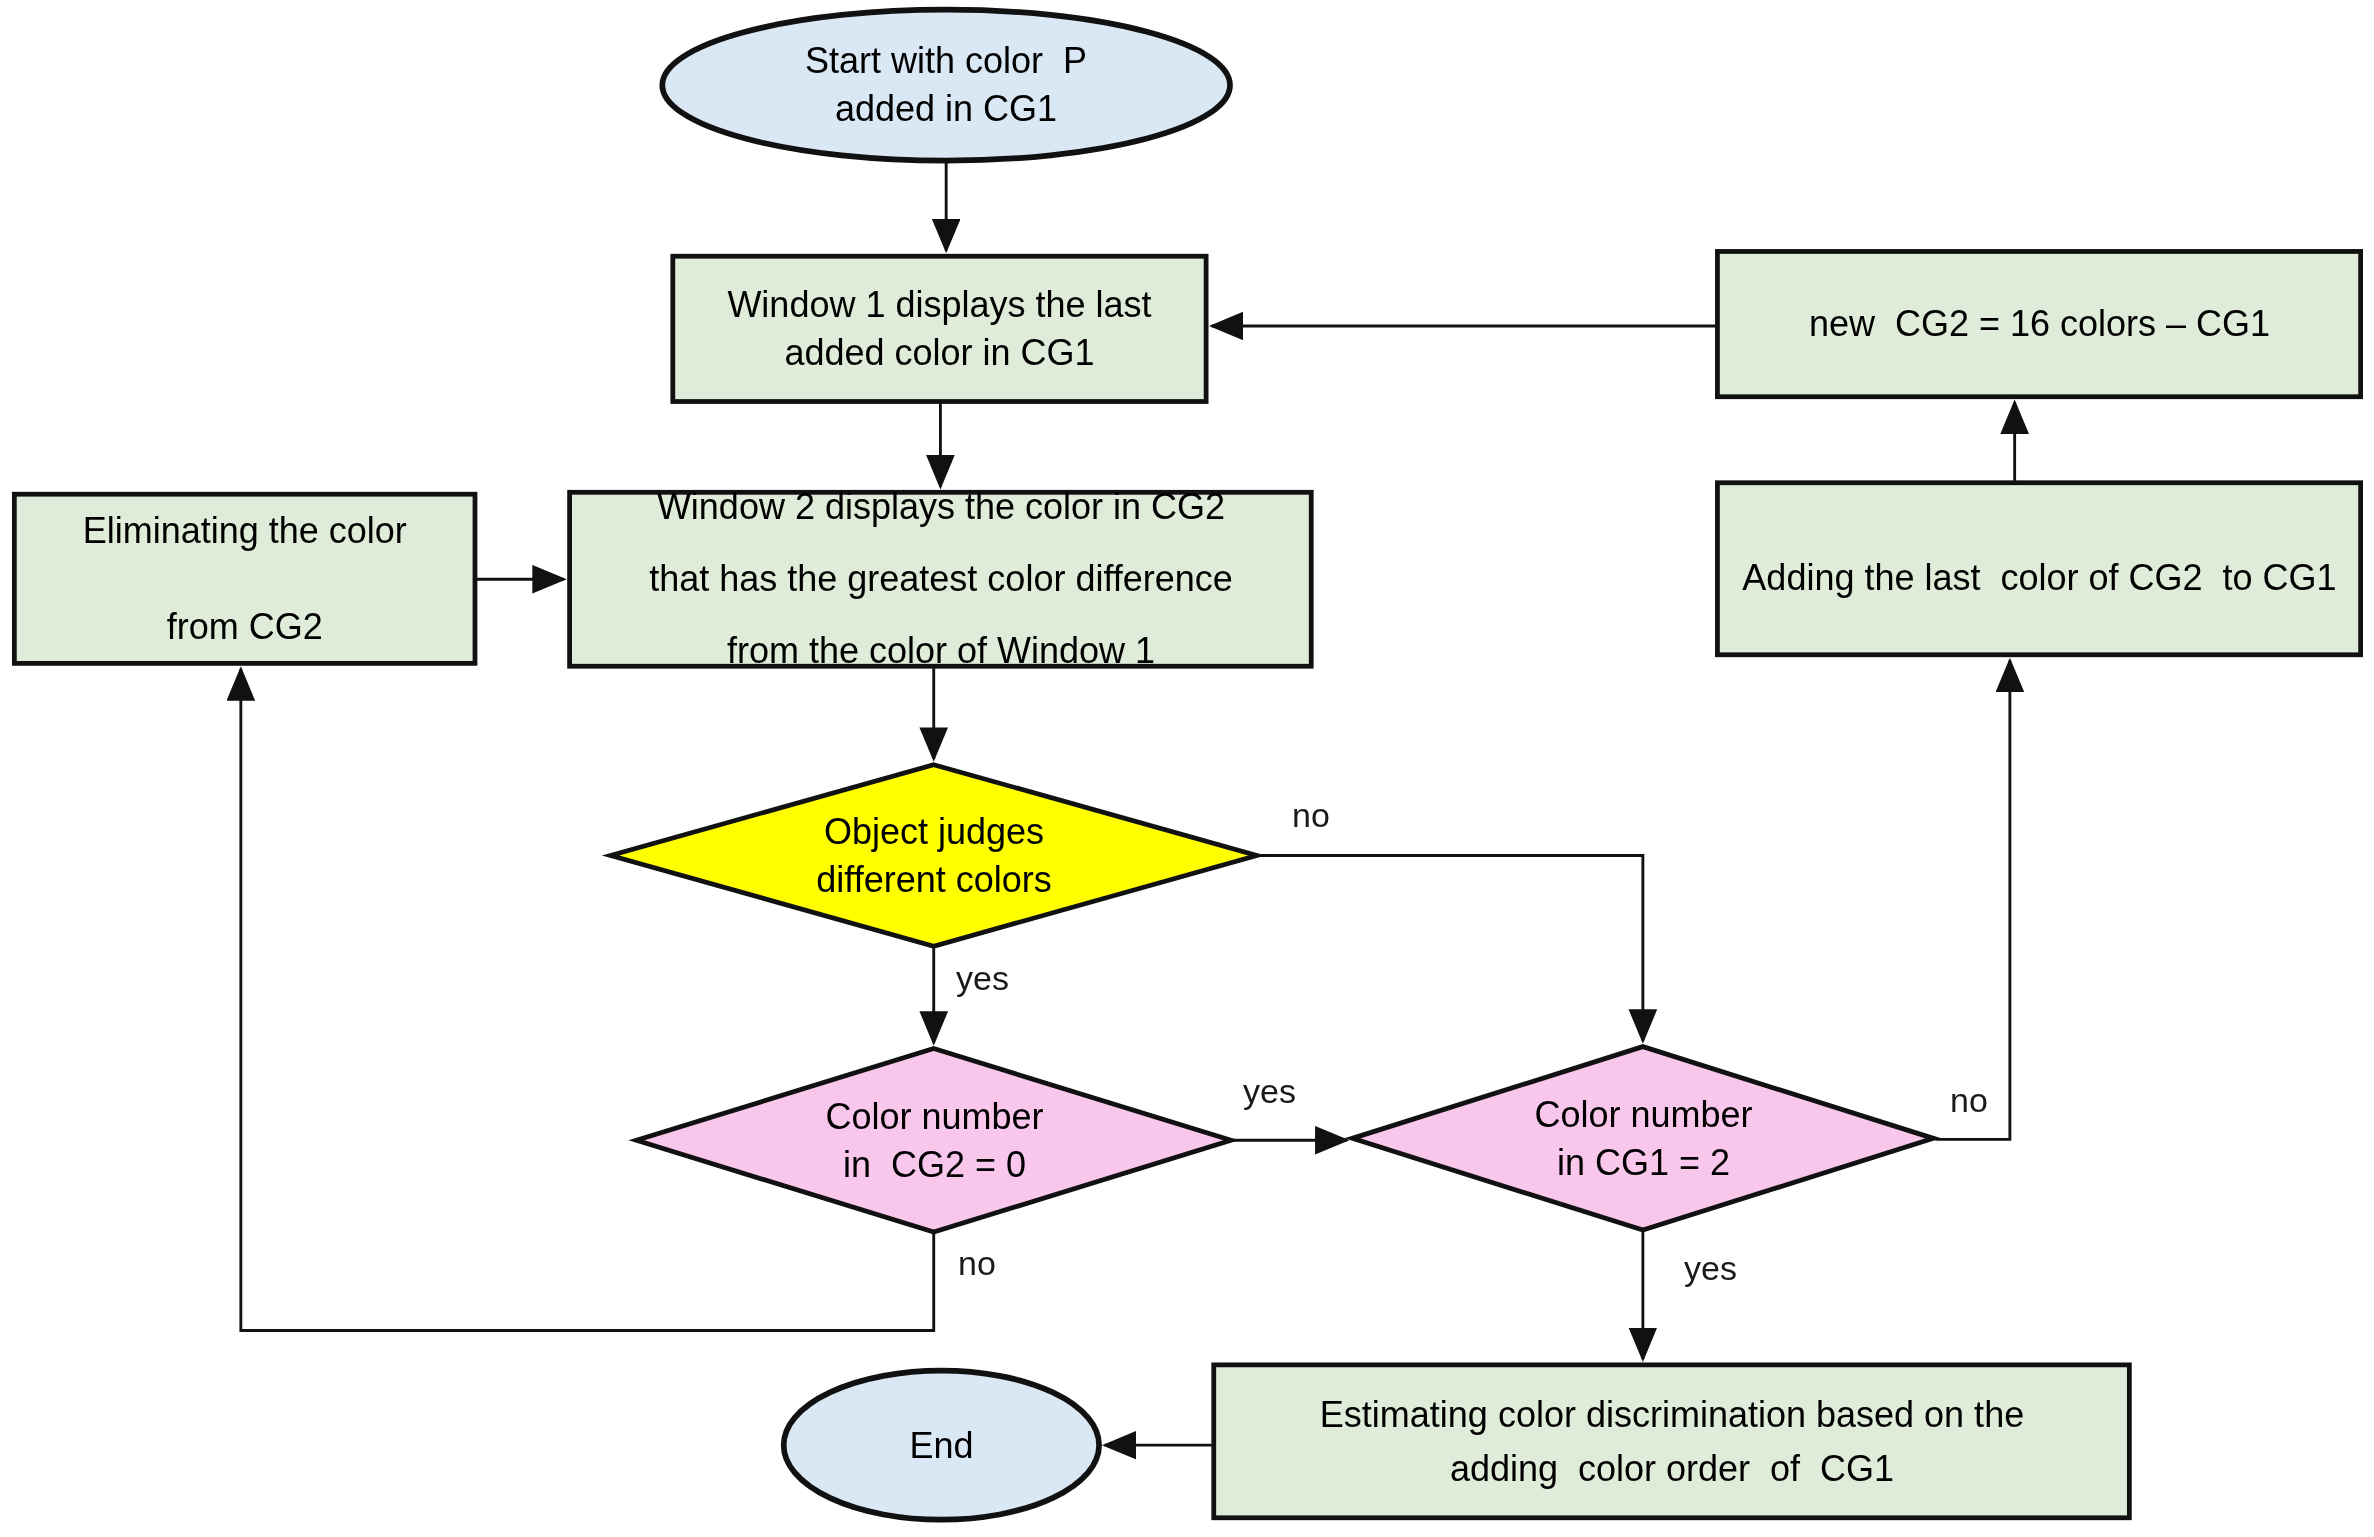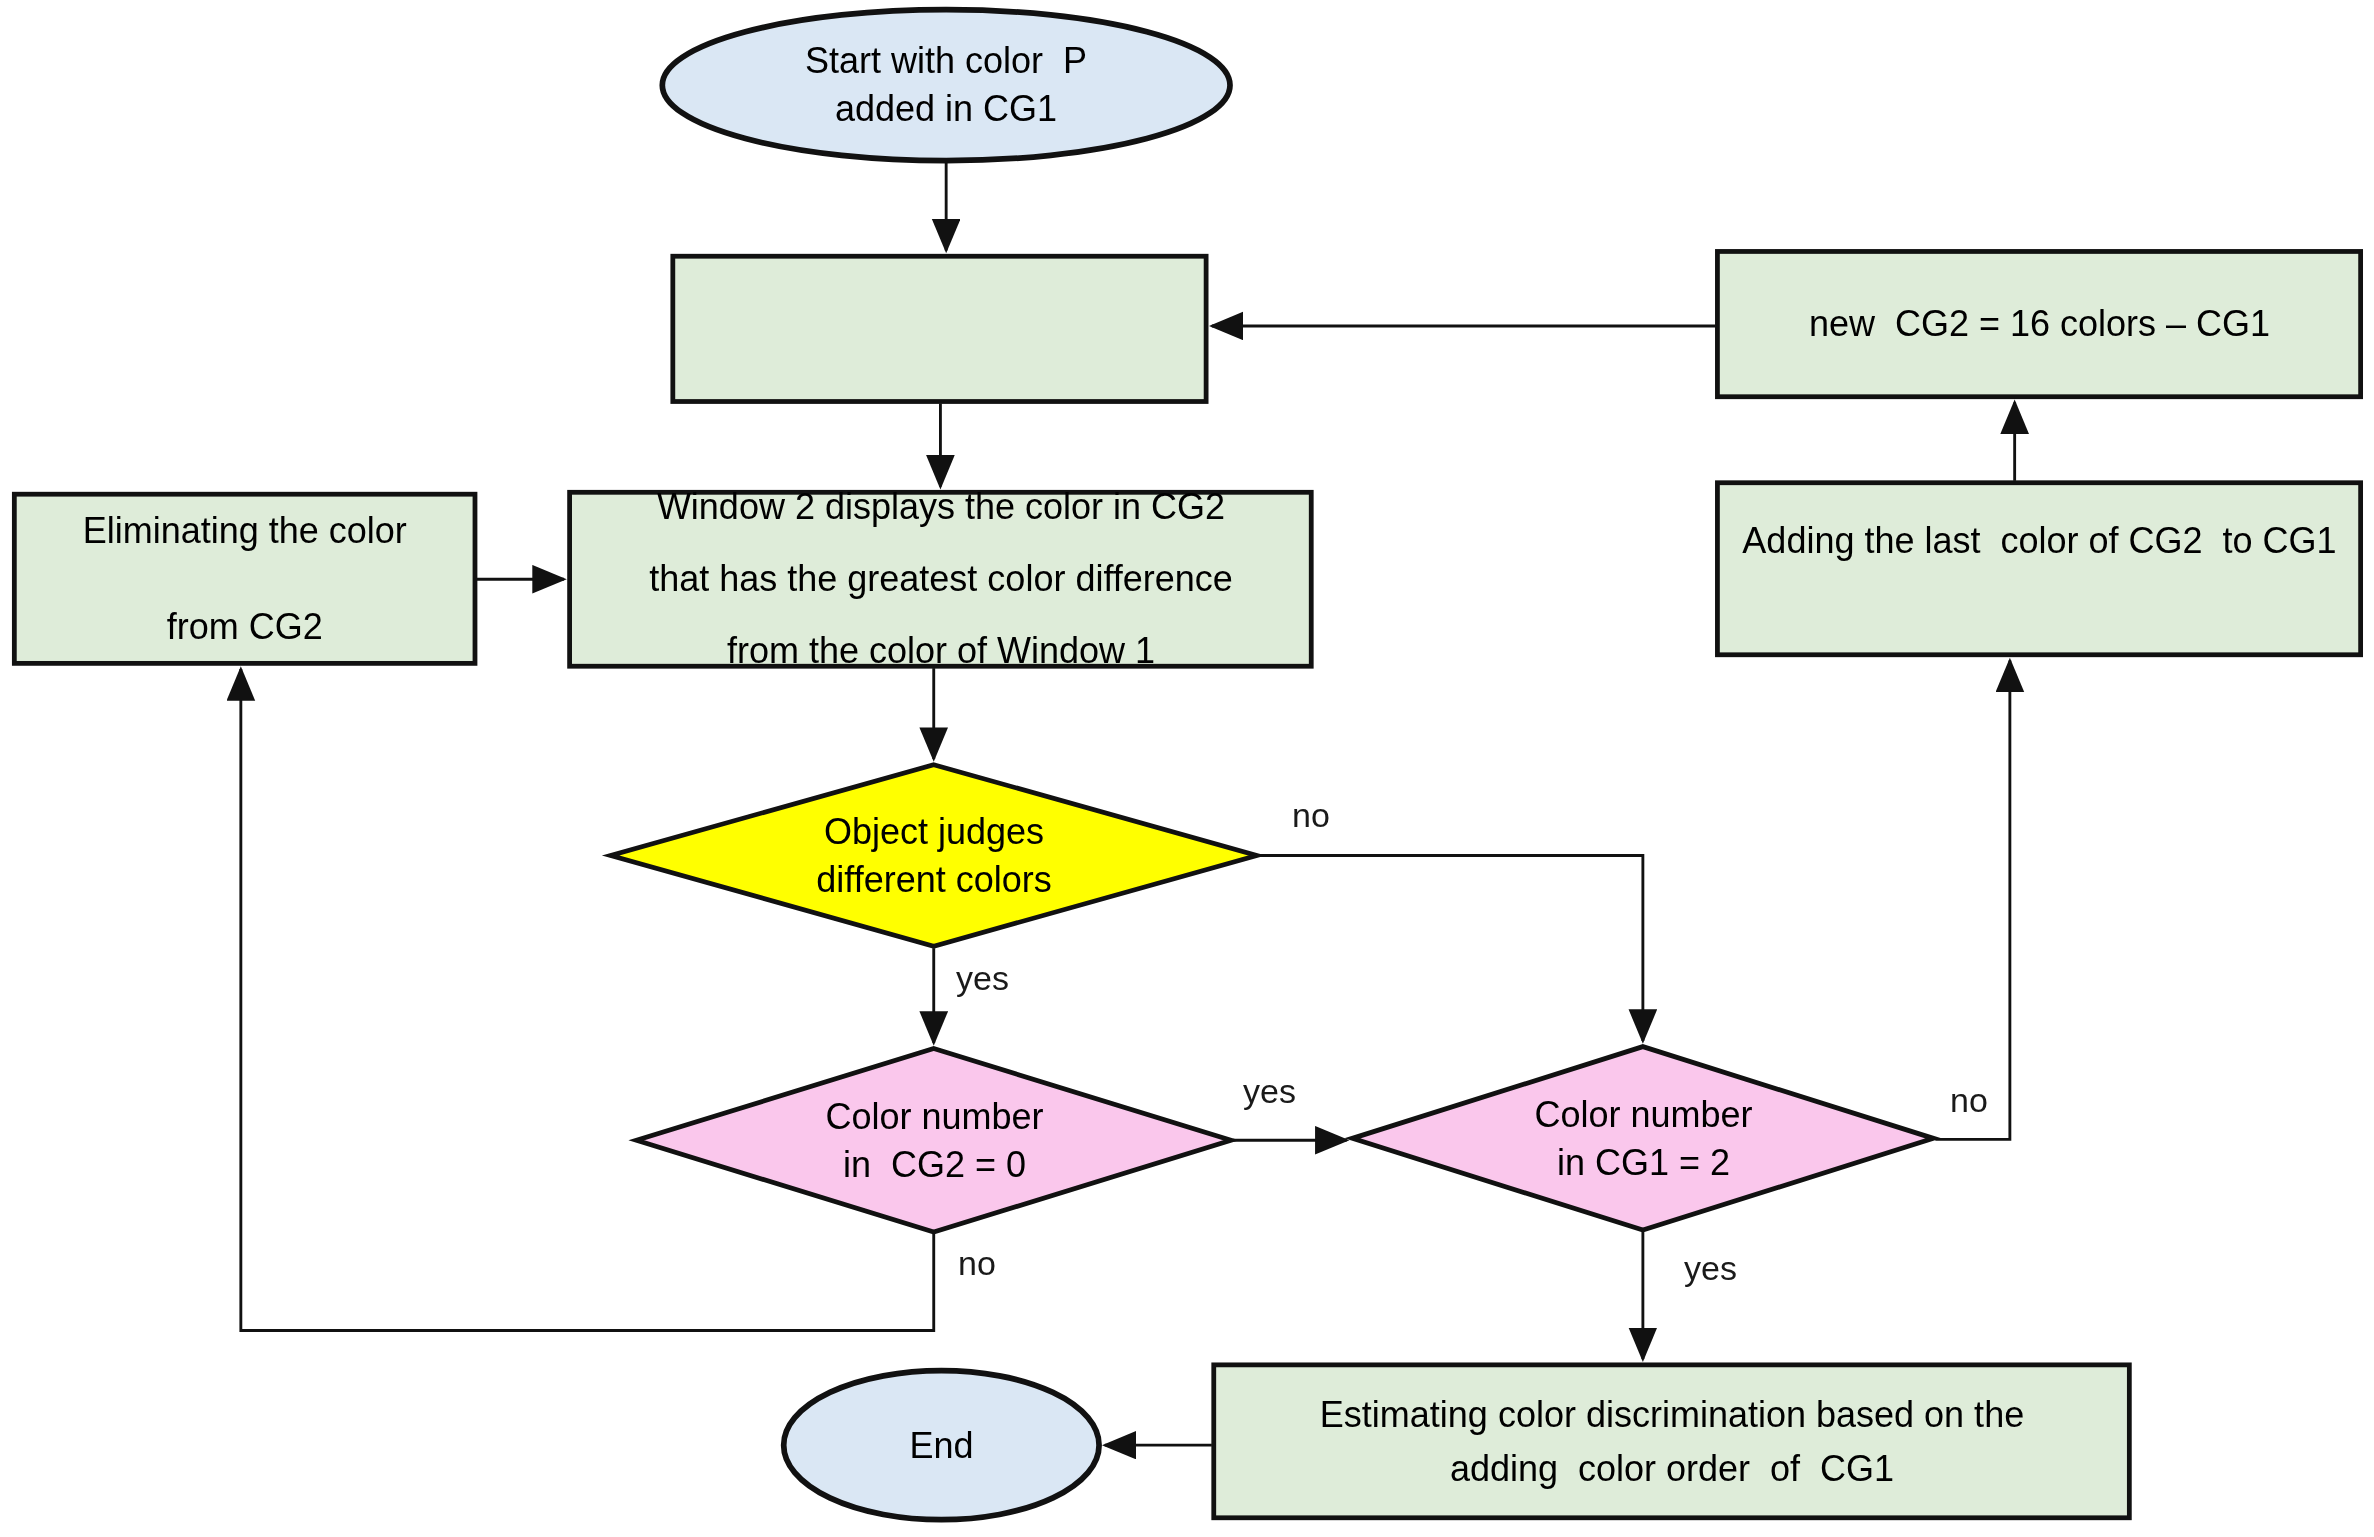--- a/index.html
+++ b/index.html
@@ -67,37 +67,41 @@
     <polygon points="1719,1095 2023,1191 1719,1287 1415,1191" fill="#fac7ec" stroke="#111111" stroke-width="5"></polygon>
     <rect x="1270" y="1428" width="958" height="160" fill="#deecd9" stroke="#111111" stroke-width="5"></rect>
     <ellipse cx="985" cy="1512" rx="165" ry="78" fill="#dae7f4" stroke="#111111" stroke-width="6"></ellipse>
   </svg>
 
   <div class="node-text" style="left:662px;top:9.6px;width:568px;height:151px;">
     <span class="node-line">Start with color  P</span>
     <span class="node-line">added in CG1</span>
   </div>
 
+  <div class="node-text" style="left:673px;top:256px;width:533px;height:145px;">
+    <span class="node-line">Window 1 displays the last</span>
+    <span class="node-line">added color in CG1</span>
+  </div>
 
   <div class="node-text big-line" style="left:570px;top:492px;width:742px;height:174px;gap:18px;">
     <span class="node-line">Window 2 displays the color in CG2</span>
     <span class="node-line">that has the greatest color difference</span>
     <span class="node-line">from the color of Window 1</span>
   </div>
 
   <div class="node-text" style="left:14.3px;top:494px;width:461px;height:169px;gap:48px;">
     <span class="node-line">Eliminating the color</span>
     <span class="node-line">from CG2</span>
   </div>
 
   <div class="node-text" style="left:1718px;top:251px;width:643px;height:145px;">
     <span class="node-line">new  CG2 = 16 colors – CG1</span>
   </div>
 
-  <div class="node-text" style="left:1718px;top:455px;width:643px;height:172px;">
+  <div class="node-text" style="left:1718px;top:492px;width:643px;height:172px;">
     <span class="node-line">Adding the last  color of CG2  to CG1</span>
   </div>
 
   <div class="node-text" style="left:611px;top:765px;width:646px;height:182px;">
     <span class="node-line">Object judges</span>
     <span class="node-line">different colors</span>
   </div>
 
   <div class="node-text" style="left:637px;top:1049px;width:595px;height:184px;">
     <span class="node-line">Color number</span>

